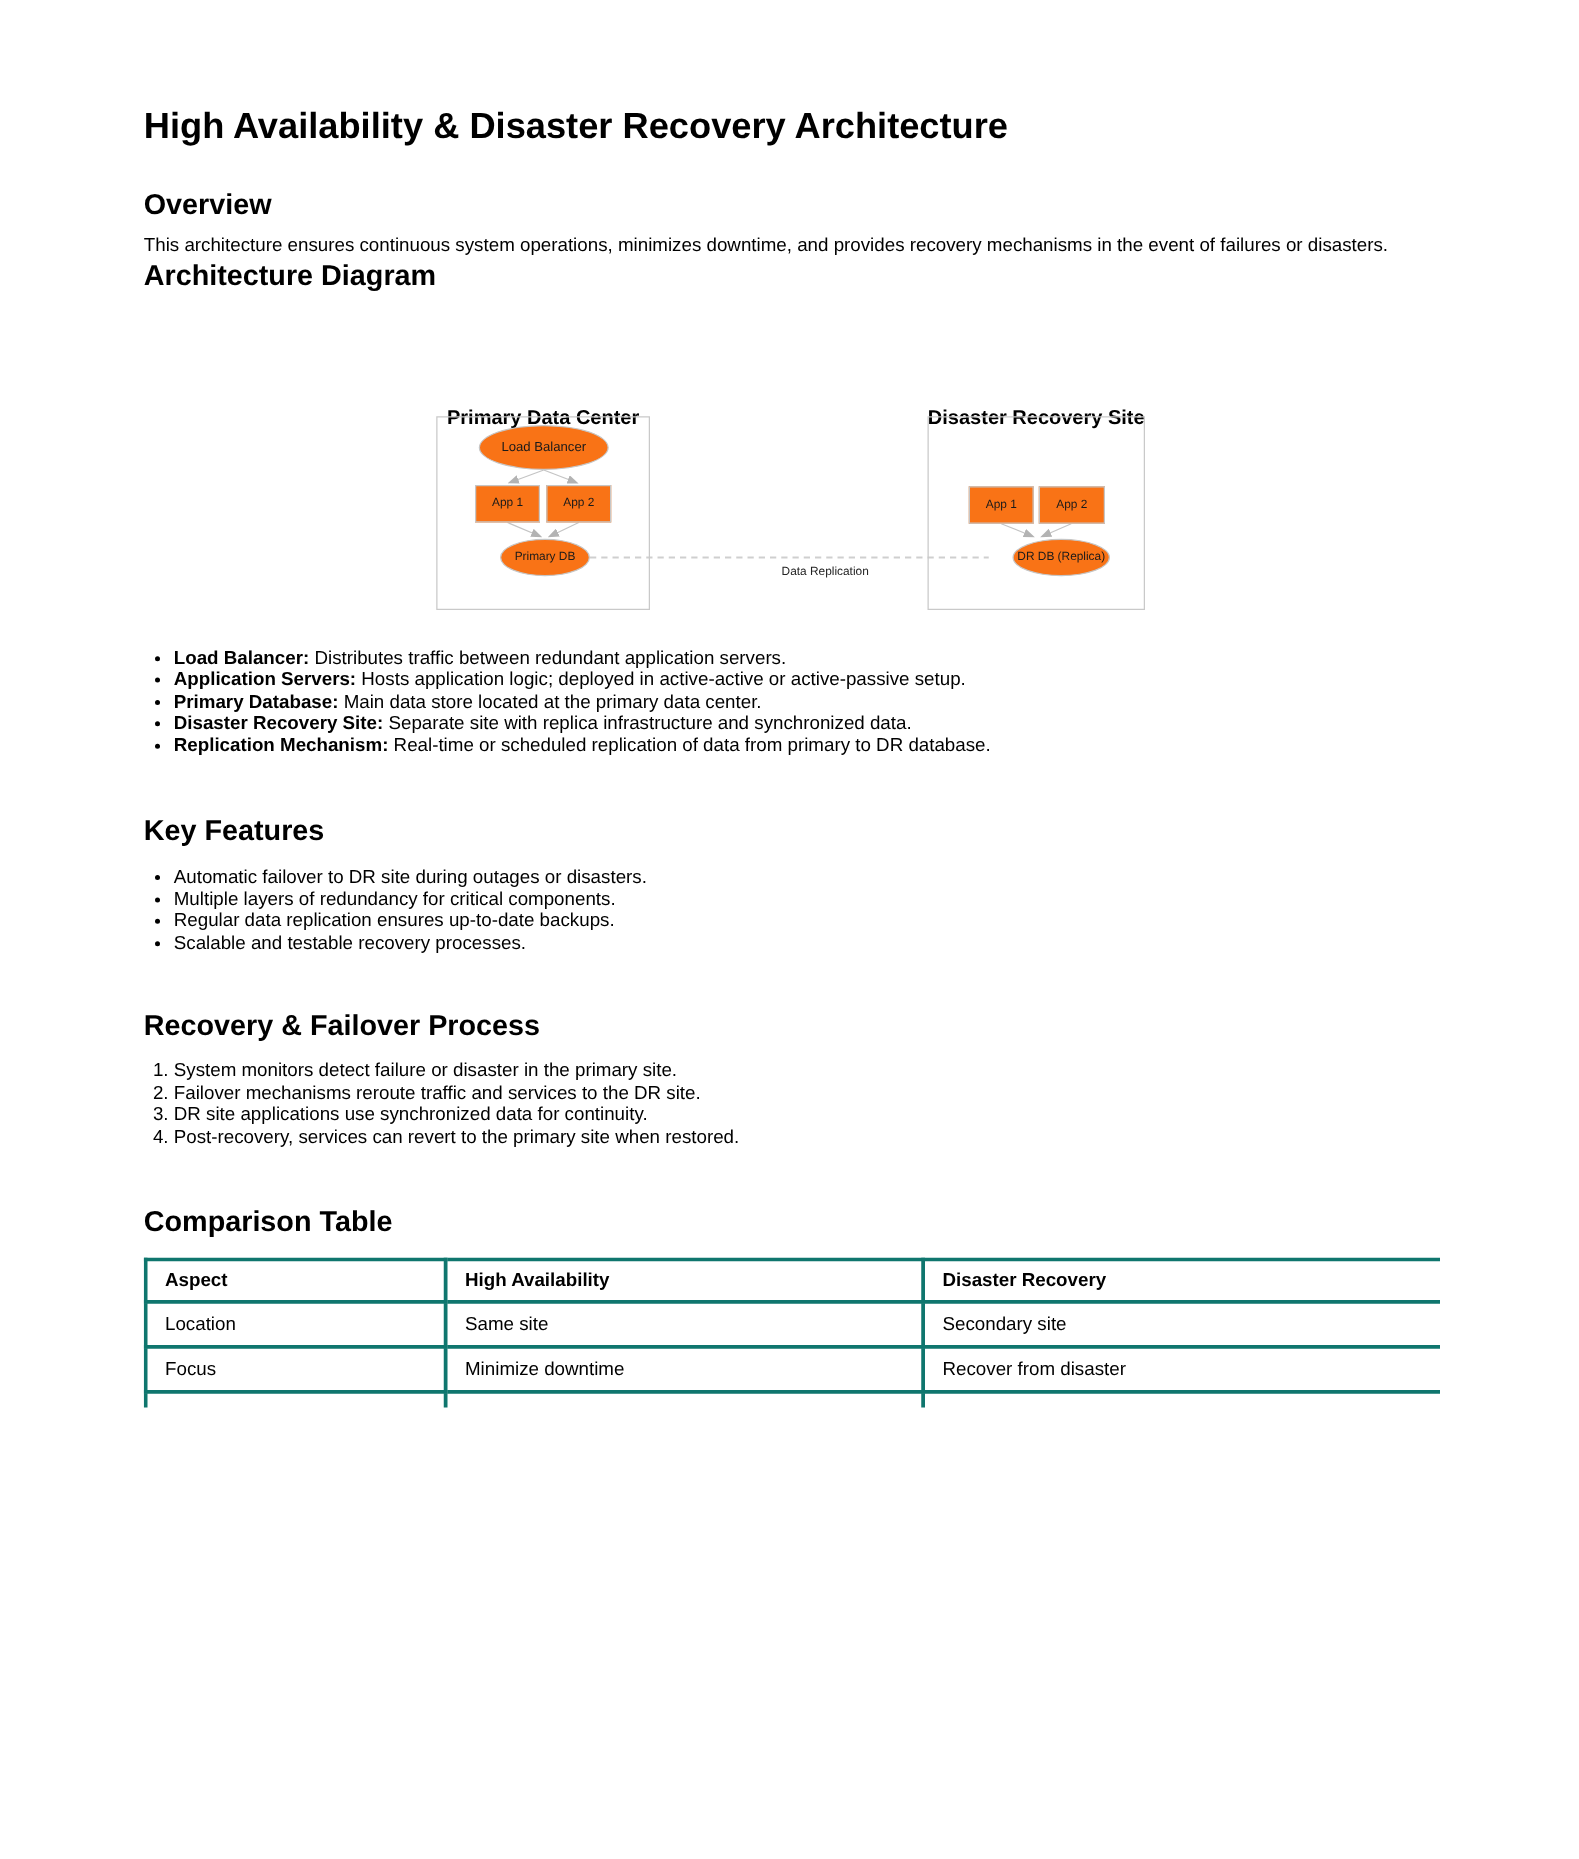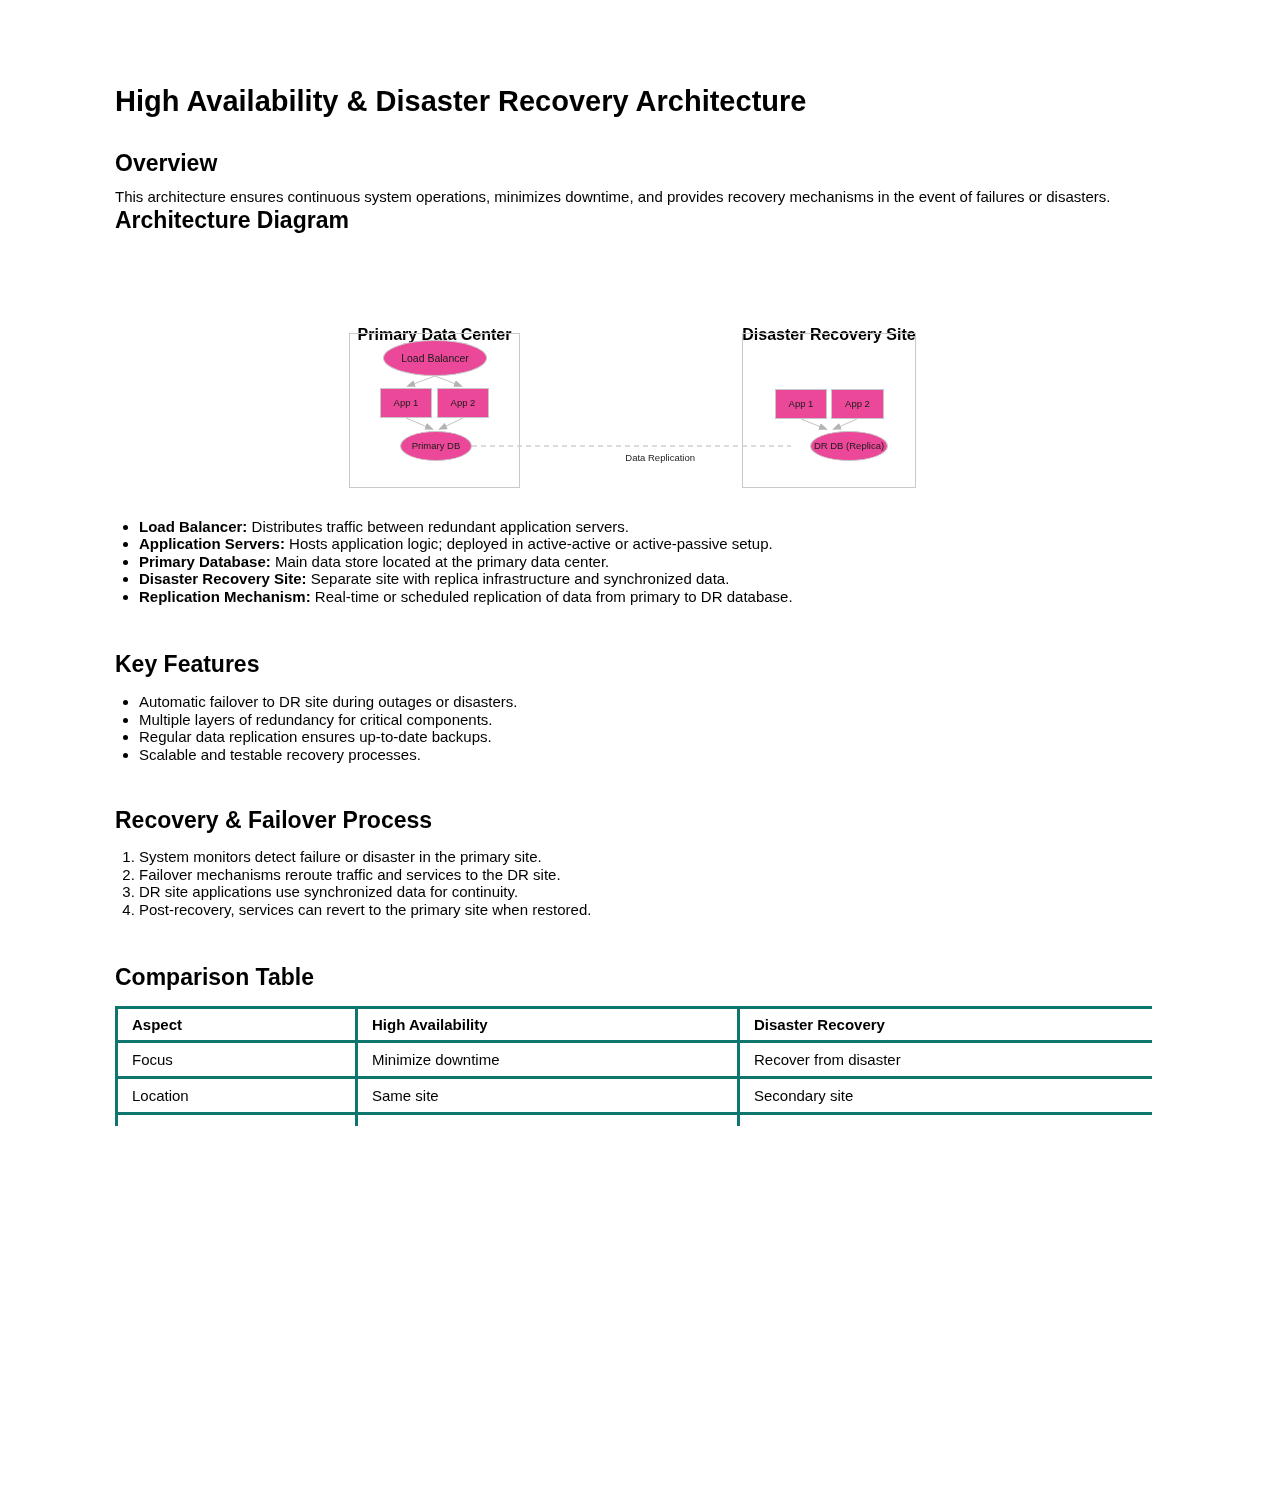--- a/index.html
+++ b/index.html
@@ -69,21 +69,21 @@
   .site-box {
     position: absolute;
     top: 20px;
     height: 155px;
     border: 1px solid #c9c9c9;
     background: transparent;
   }
   .node {
     position: absolute;
     border: 1px solid #c6c6c6;
-    background: #ec4899;
+    background: #f97316;
     display: flex;
     align-items: center;
     justify-content: center;
     font-size: 9.5px;
     color: #1a1a1a;
     white-space: nowrap;
   }
   .node.ellipse { border-radius: 50%; }
   .node.lb { font-size: 10.5px; }
   .repl-label {
@@ -200,30 +200,30 @@
         </colgroup>
       <thead>
         <tr>
           <th>Aspect</th>
           <th>High Availability</th>
           <th>Disaster Recovery</th>
         </tr>
       </thead>
       <tbody>
         <tr>
+          <td>Location</td>
+          <td>Same site</td>
+          <td>Secondary site</td>
+        </tr>
+        <tr>
           <td>Focus</td>
           <td>Minimize downtime</td>
           <td>Recover from disaster</td>
         </tr>
         <tr>
-          <td>Location</td>
-          <td>Same site</td>
-          <td>Secondary site</td>
-        </tr>
-        <tr>
           <td></td>
           <td></td>
           <td></td>
         </tr>
       </tbody>
     </table>
   </div>
 
 </div>
 

